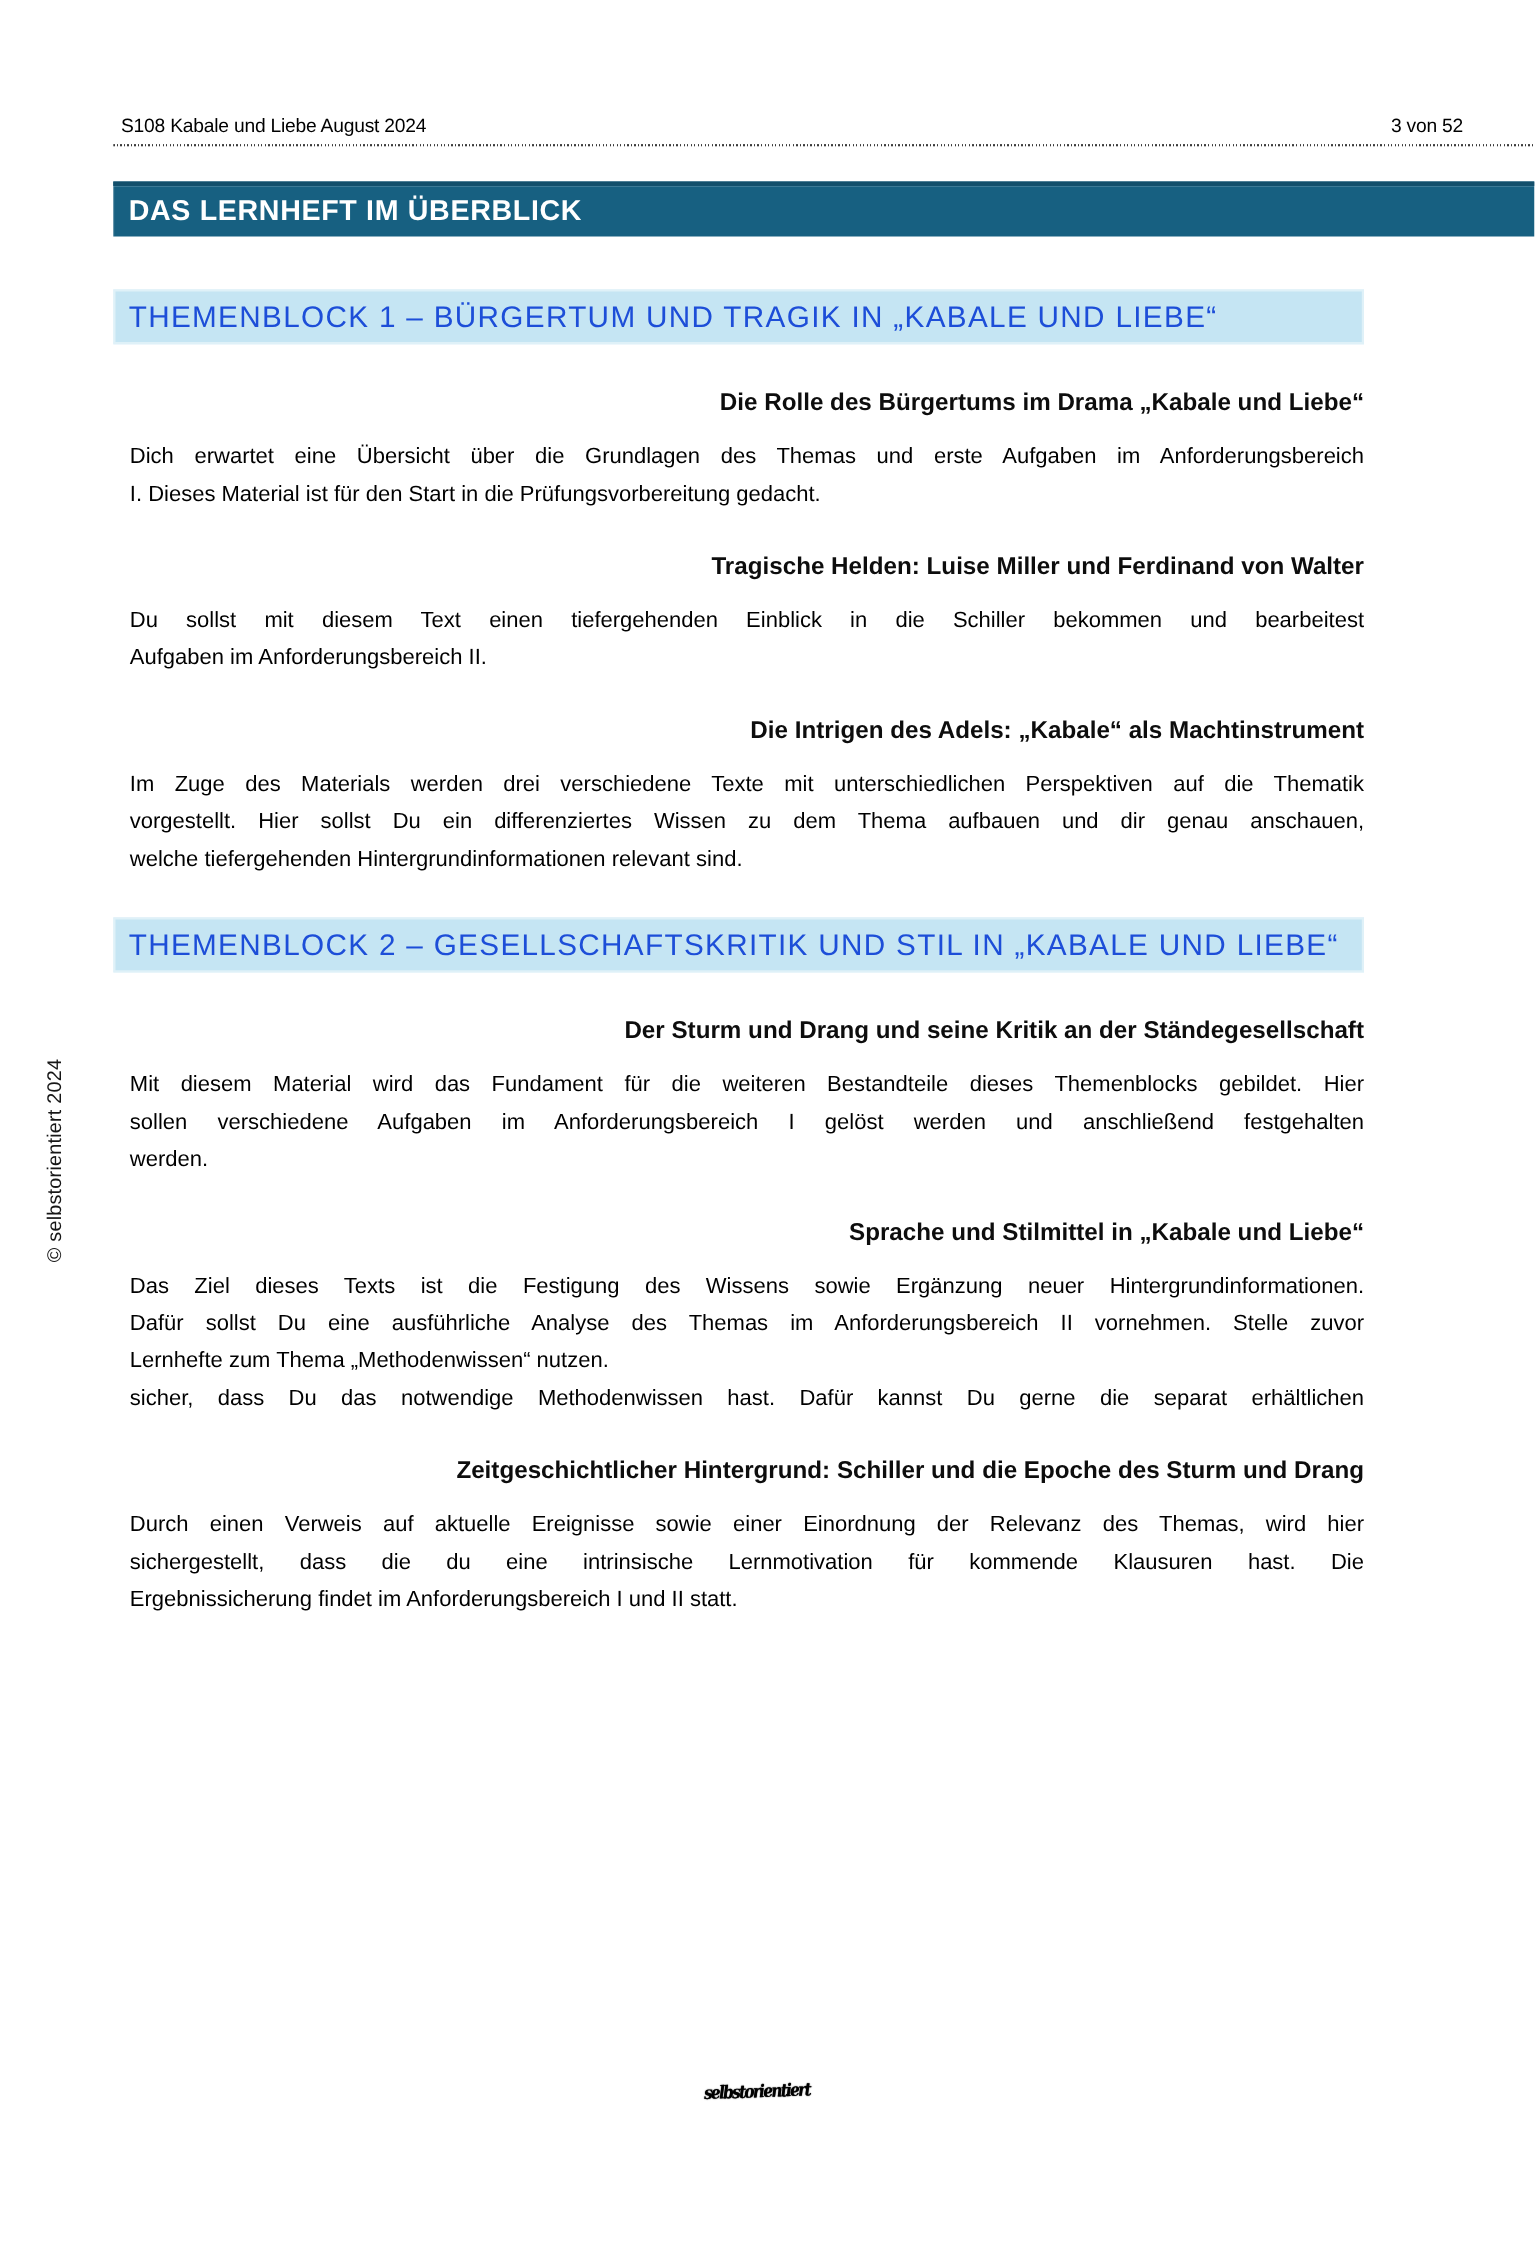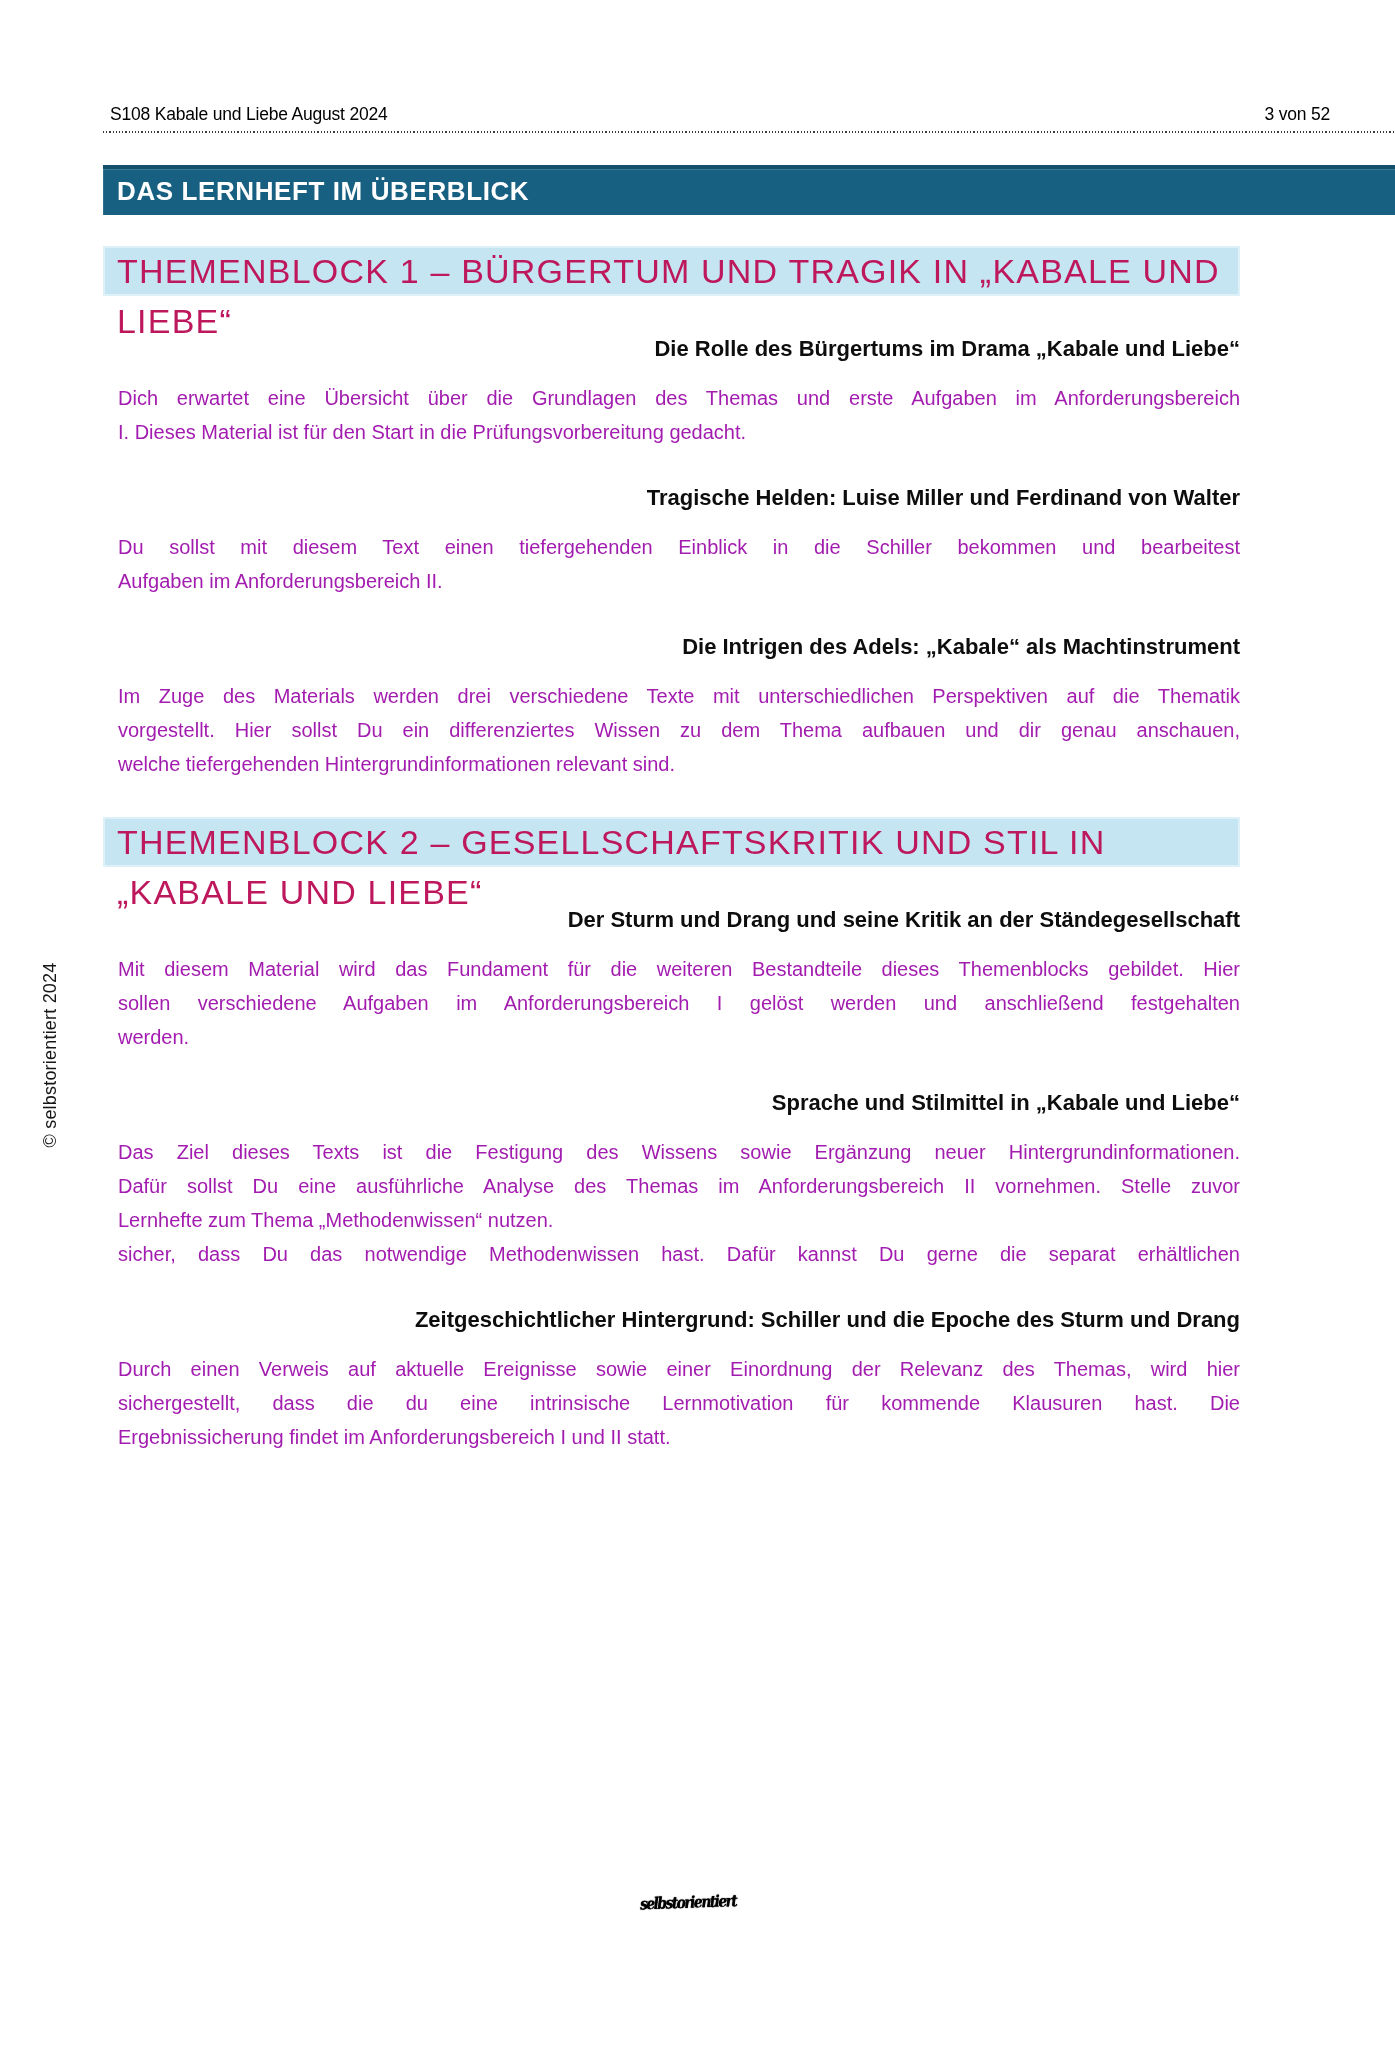--- a/index.html
+++ b/index.html
@@ -63,43 +63,43 @@
     top: 246px;
     left: 103px;
     width: 1137px;
   }
   .block-title {
     height: 50px;
     line-height: 50px;
     background: var(--block-bg, #C5E5F3);
     box-shadow: inset 0 0 0 2px rgba(255,255,255,0.45);
     padding-left: 14px;
-    font-size: 34px;
+    font-size: 27px;
     font-weight: 400;
     letter-spacing: 1.2px;
-    color: #be185d;
-    margin: 0 0 40px 0;
+    color: #1d4ed8;
+    margin: 17px 0 40px 0;
   }
   .section-heading {
     margin: 0 0 20px 0;
     padding-left: 15px;
     font-size: 22px;
     line-height: 25px;
     font-weight: 700;
     color: #0d0d0d;
     text-align: right;
   }
   .para {
     margin: 0 0 36px 0;
     padding-left: 15px;
   }
   .line {
     font-size: 20px;
     line-height: 34px;
-    color: #a21caf;
+    color: #000000;
     text-align: justify;
     text-align-last: justify;
     -moz-text-align-last: justify;
     white-space: normal;
   }
   .line.last {
     text-align-last: left;
     -moz-text-align-last: left;
   }
 

